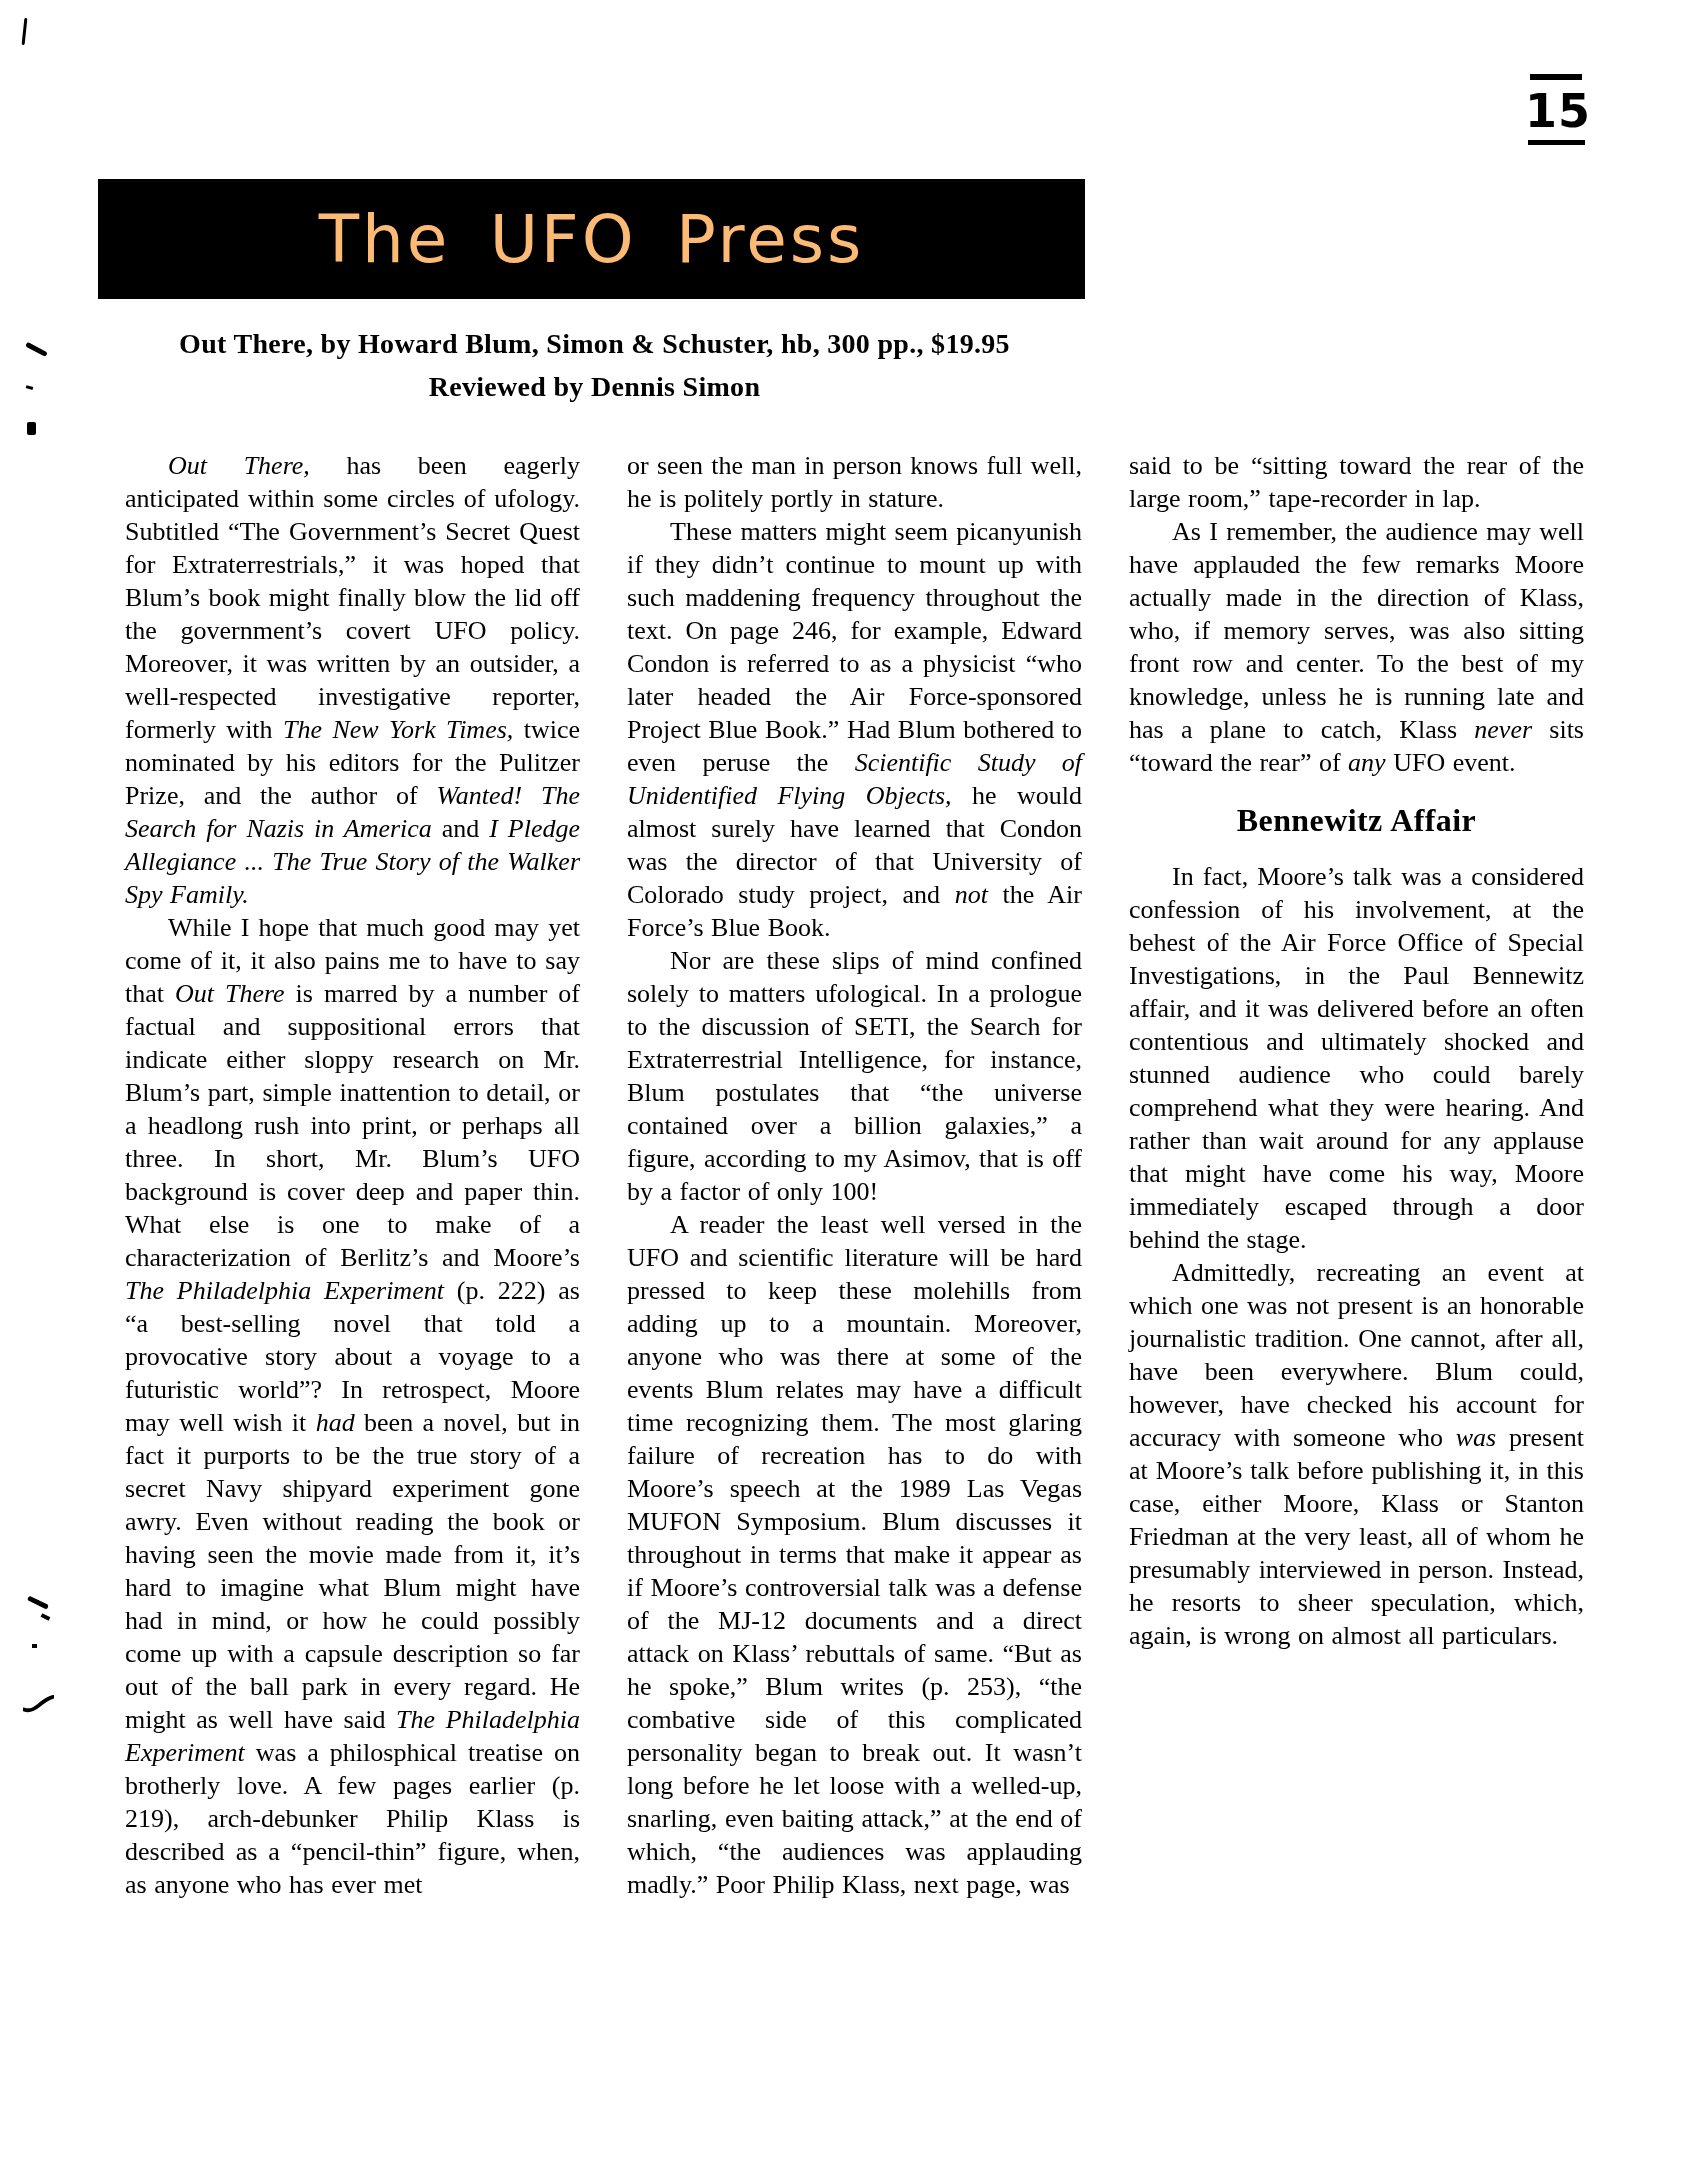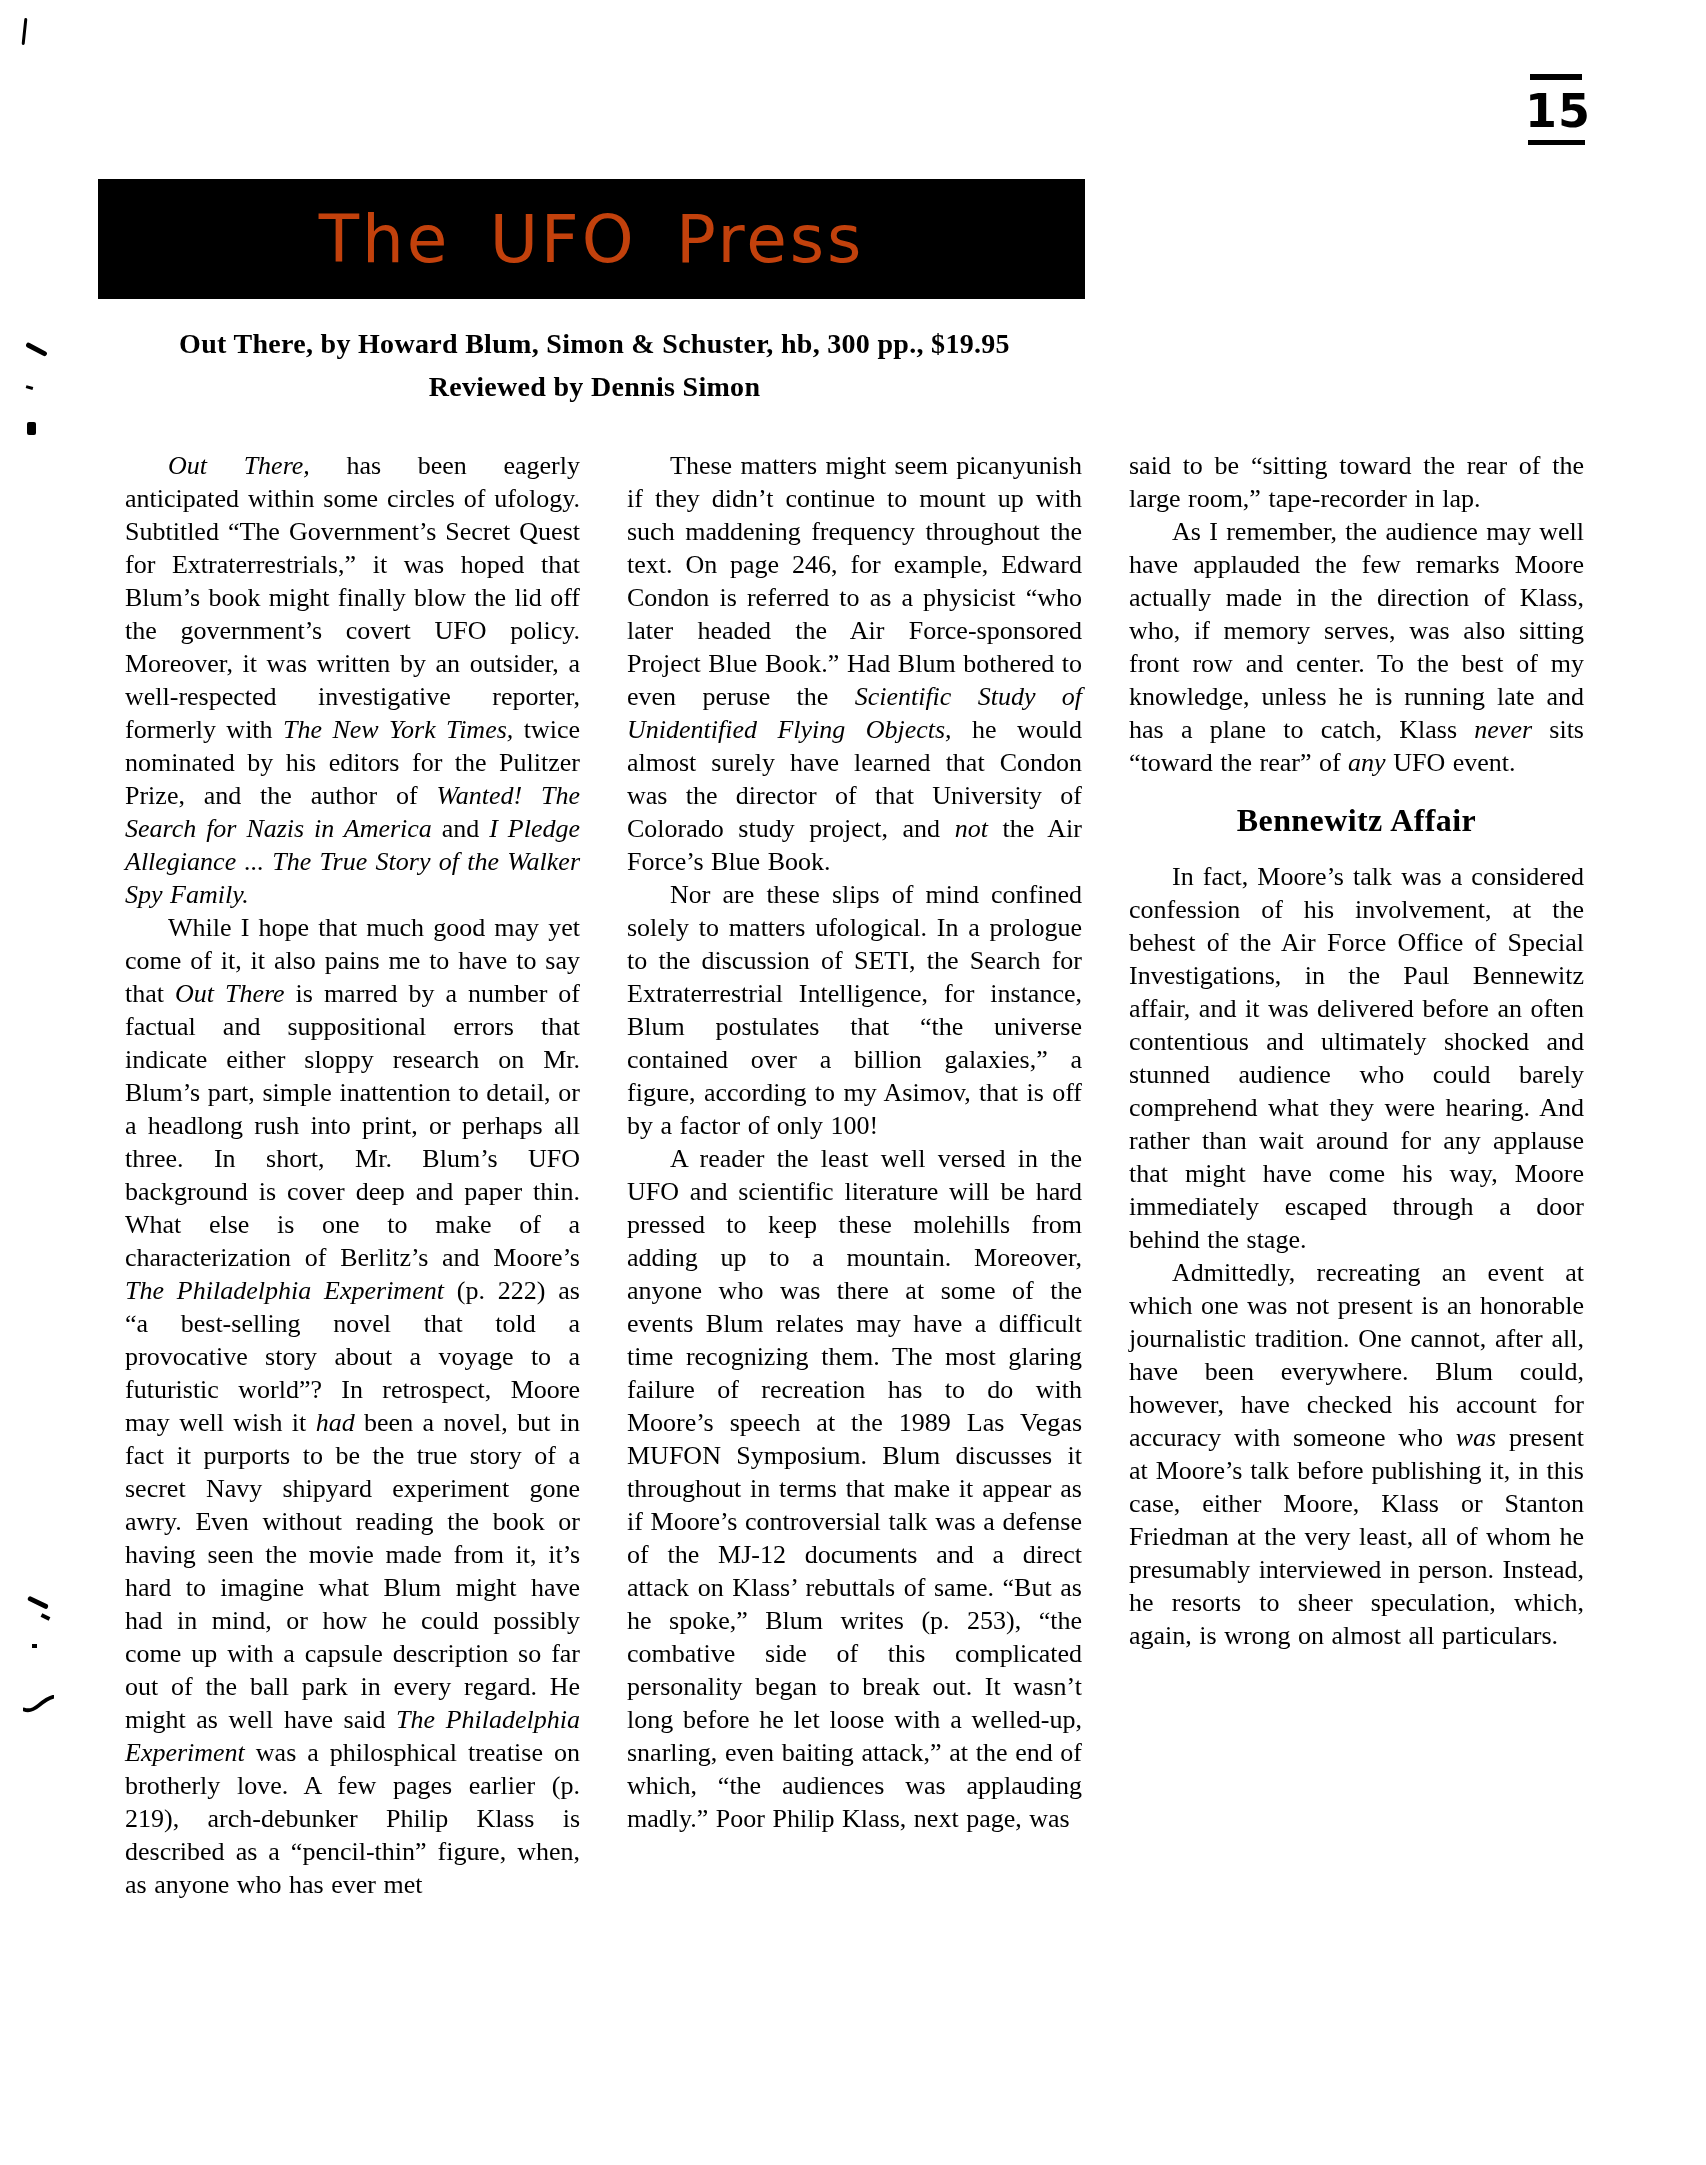--- a/index.html
+++ b/index.html
@@ -19,21 +19,21 @@
   .pagenum { font-family: "DejaVu Sans", sans-serif; font-weight: 700; font-size: 46px; line-height: 1; margin: 7.8px 0 5.9px; letter-spacing: 1px; }
   .pagenum-rule-bottom { width: 57px; height: 5.9px; background: #000; margin: 0 auto; }
 
   
   .banner {
     position: absolute; left: 98px; top: 179px; width: 987px; height: 120px;
     background: #000; display: flex; align-items: center; justify-content: center;
   }
   .banner-title {
     font-family: "DejaVu Sans", sans-serif; font-weight: 400;
-    font-size: 66px; color: #c2410c; letter-spacing: 2.9px; word-spacing: 15.6px;
+    font-size: 66px; color: #fdba74; letter-spacing: 2.9px; word-spacing: 15.6px;
     white-space: nowrap;
   }
 
   
   .byline, .reviewer {
     position: absolute; left: 92px; width: 1005px; text-align: center;
     font-weight: 700; font-size: 28px; line-height: 1.3; letter-spacing: 0.3px;
   }
   .byline { top: 326px; }
   .reviewer { top: 369px; }
@@ -89,20 +89,21 @@
 
   <div class="byline">Out There, by Howard Blum, Simon &amp; Schuster, hb, 300 pp., $19.95</div>
   <div class="reviewer">Reviewed by Dennis Simon</div>
 
   <div class="columns">
     <div class="col">
         <p><i>Out There,</i> has been eagerly anticipated within some circles of ufology. Subtitled “The Government’s Secret Quest for Extraterrestrials,” it was hoped that Blum’s book might finally blow the lid off the government’s covert UFO policy. Moreover, it was written by an outsider, a well-respected investigative reporter, formerly with <i>The New York Times,</i> twice nominated by his editors for the Pulitzer Prize, and the author of <i>Wanted! The Search for Nazis in America</i> and <i>I Pledge Allegiance ... The True Story of the Walker Spy Family.</i></p>
         <p>While I hope that much good may yet come of it, it also pains me to have to say that <i>Out There</i> is marred by a number of factual and suppositional errors that indicate either sloppy research on Mr. Blum’s part, simple inattention to detail, or a headlong rush into print, or perhaps all three. In short, Mr. Blum’s UFO background is cover deep and paper thin. What else is one to make of a characterization of Berlitz’s and Moore’s <i>The Philadelphia Experiment</i> (p. 222) as “a best-selling novel that told a provocative story about a voyage to a futuristic world”? In retrospect, Moore may well wish it <i>had</i> been a novel, but in fact it purports to be the true story of a secret Navy shipyard experiment gone awry. Even without reading the book or having seen the movie made from it, it’s hard to imagine what Blum might have had in mind, or how he could possibly come up with a capsule description so far out of the ball park in every regard. He might as well have said <i>The Philadelphia Experiment</i> was a philosphical treatise on brotherly love. A few pages earlier (p. 219), arch-debunker Philip Klass is described as a “pencil-thin” figure, when, as anyone who has ever met</p>
       </div>
     <div class="col">
+        <p class="flush">or seen the man in person knows full well, he is politely portly in stature.</p>
         <p>These matters might seem picanyunish if they didn’t continue to mount up with such maddening frequency throughout the text. On page 246, for example, Edward Condon is referred to as a physicist “who later headed the Air Force-sponsored Project Blue Book.” Had Blum bothered to even peruse the <i>Scientific Study of Unidentified Flying Objects,</i> he would almost surely have learned that Condon was the director of that University of Colorado study project, and <i>not</i> the Air Force’s Blue Book.</p>
         <p>Nor are these slips of mind confined solely to matters ufological. In a prologue to the discussion of SETI, the Search for Extraterrestrial Intelligence, for instance, Blum postulates that “the universe contained over a billion galaxies,” a figure, according to my Asimov, that is off by a factor of only 100!</p>
         <p>A reader the least well versed in the UFO and scientific literature will be hard pressed to keep these molehills from adding up to a mountain. Moreover, anyone who was there at some of the events Blum relates may have a difficult time recognizing them. The most glaring failure of recreation has to do with Moore’s speech at the 1989 Las Vegas MUFON Symposium. Blum discusses it throughout in terms that make it appear as if Moore’s controversial talk was a defense of the MJ-12 documents and a direct attack on Klass’ rebuttals of same. “But as he spoke,” Blum writes (p. 253), “the combative side of this complicated personality began to break out. It wasn’t long before he let loose with a welled-up, snarling, even baiting attack,” at the end of which, “the audiences was applauding madly.” Poor Philip Klass, next page, was</p>
       </div>
     <div class="col">
         <p class="flush">said to be “sitting toward the rear of the large room,” tape-recorder in lap.</p>
         <p>As I remember, the audience may well have applauded the few remarks Moore actually made in the direction of Klass, who, if memory serves, was also sitting front row and center. To the best of my knowledge, unless he is running late and has a plane to catch, Klass <i>never</i> sits “toward the rear” of <i>any</i> UFO event.</p>
         <h3>Bennewitz Affair</h3>
         <p>In fact, Moore’s talk was a considered confession of his involvement, at the behest of the Air Force Office of Special Investigations, in the Paul Bennewitz affair, and it was delivered before an often contentious and ultimately shocked and stunned audience who could barely comprehend what they were hearing. And rather than wait around for any applause that might have come his way, Moore immediately escaped through a door behind the stage.</p>
         <p>Admittedly, recreating an event at which one was not present is an honorable journalistic tradition. One cannot, after all, have been everywhere. Blum could, however, have checked his account for accuracy with someone who <i>was</i> present at Moore’s talk before publishing it, in this case, either Moore, Klass or Stanton Friedman at the very least, all of whom he presumably interviewed in person. Instead, he resorts to sheer speculation, which, again, is wrong on almost all particulars.</p>

